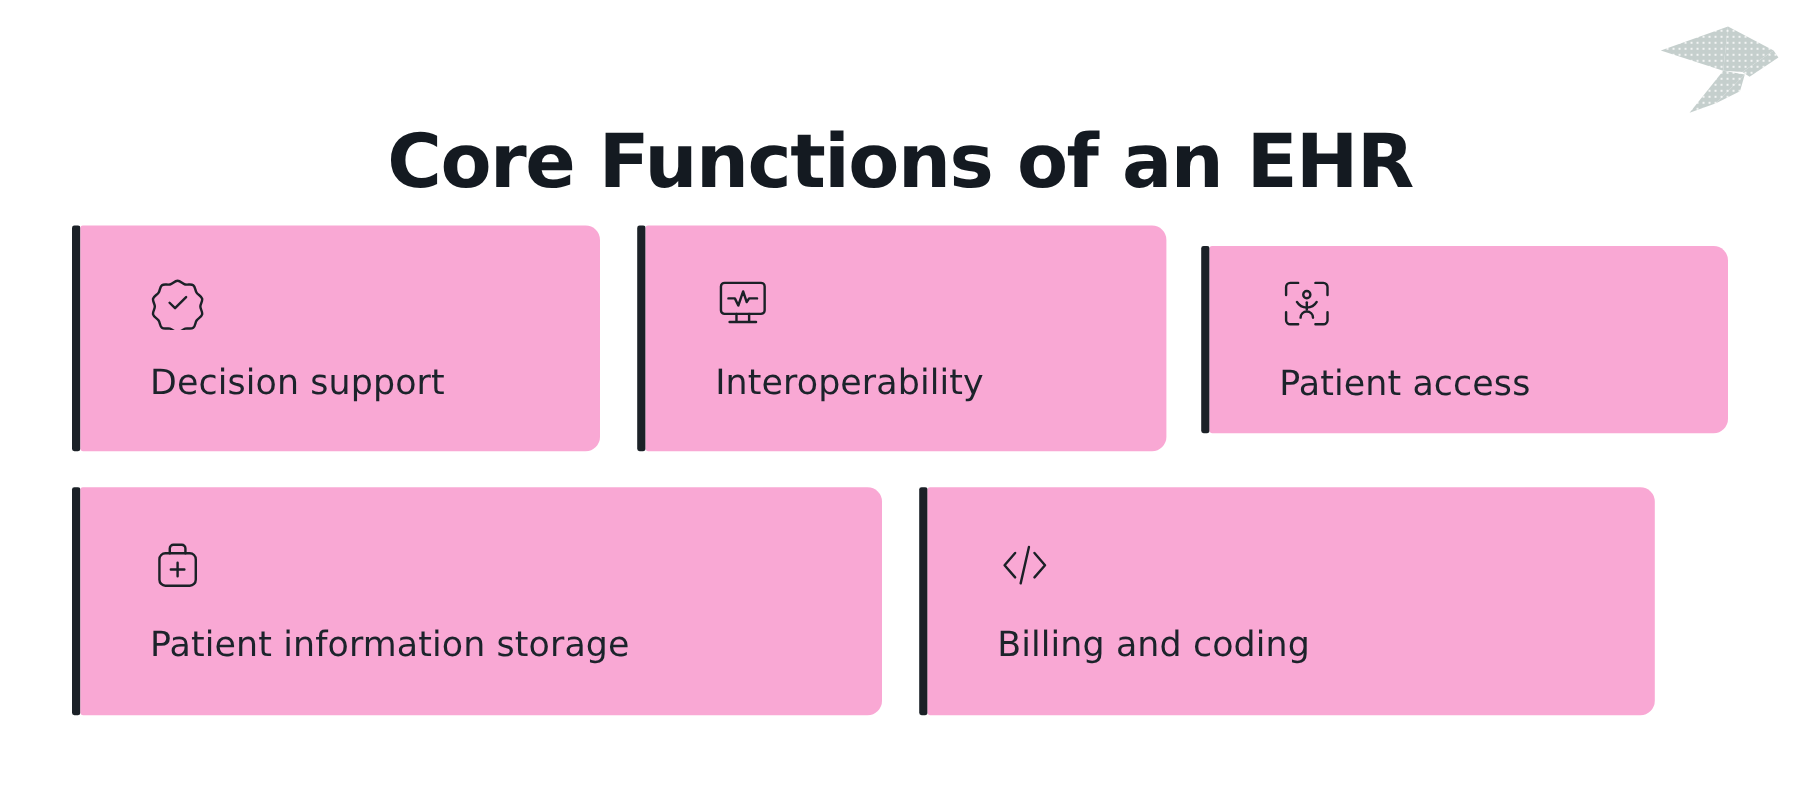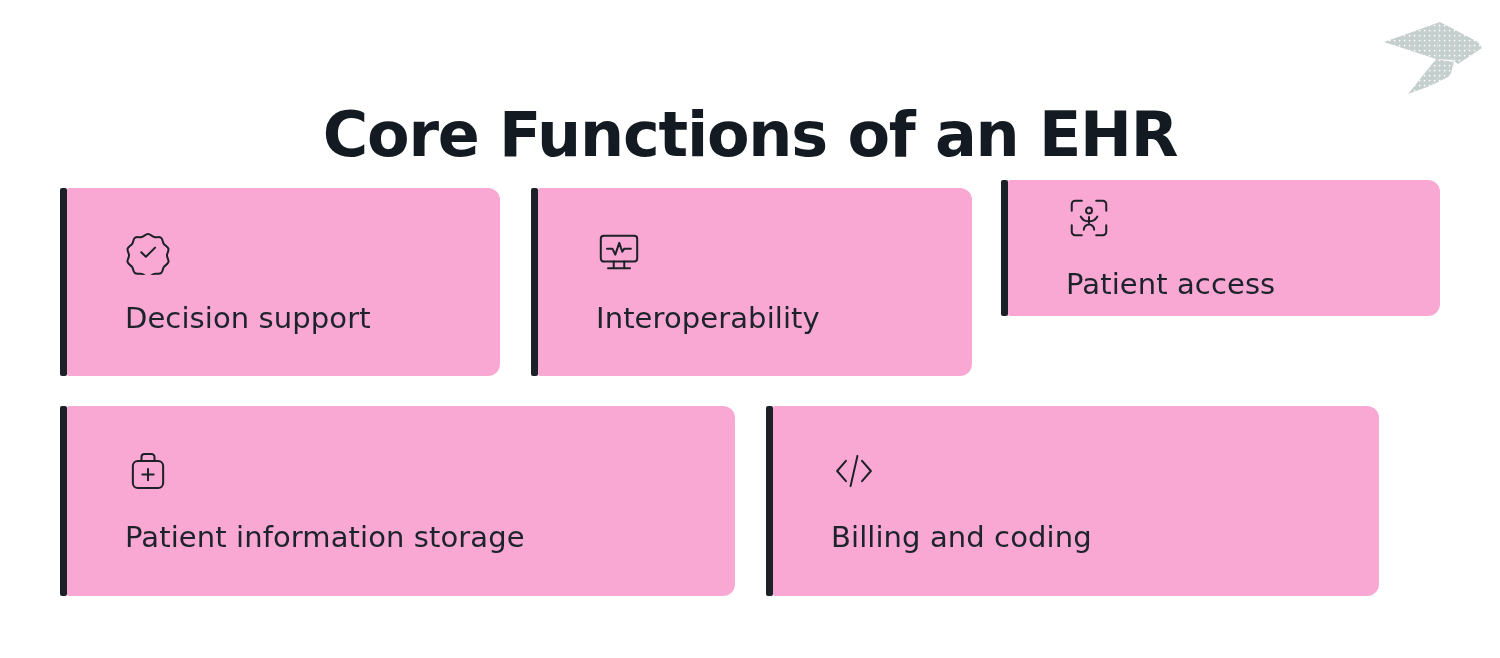--- a/index.html
+++ b/index.html
@@ -99,21 +99,21 @@
     line-height: 34px;
     font-weight: 400;
     color: #1c232b;
     letter-spacing: 0.1px;
     white-space: nowrap;
   }
 
   
   #card-0 { left: 60px;   top: 188px; width: 440px; height: 188px; }
   #card-1 { left: 531px;  top: 188px; width: 441px; height: 188px; }
-  #card-2 { left: 1001px; top: 180px; width: 439px; height: 136px; }
+  #card-2 { left: 1001px; top: 205px; width: 439px; height: 156px; }
   
   #card-3 { left: 60px;   top: 406px; width: 675px; height: 190px; }
   #card-4 { left: 766px;  top: 406px; width: 613px; height: 190px; }
 </style>
 </head>
 <body>
 
 <div class="canvas">
 
   <div class="logo">

